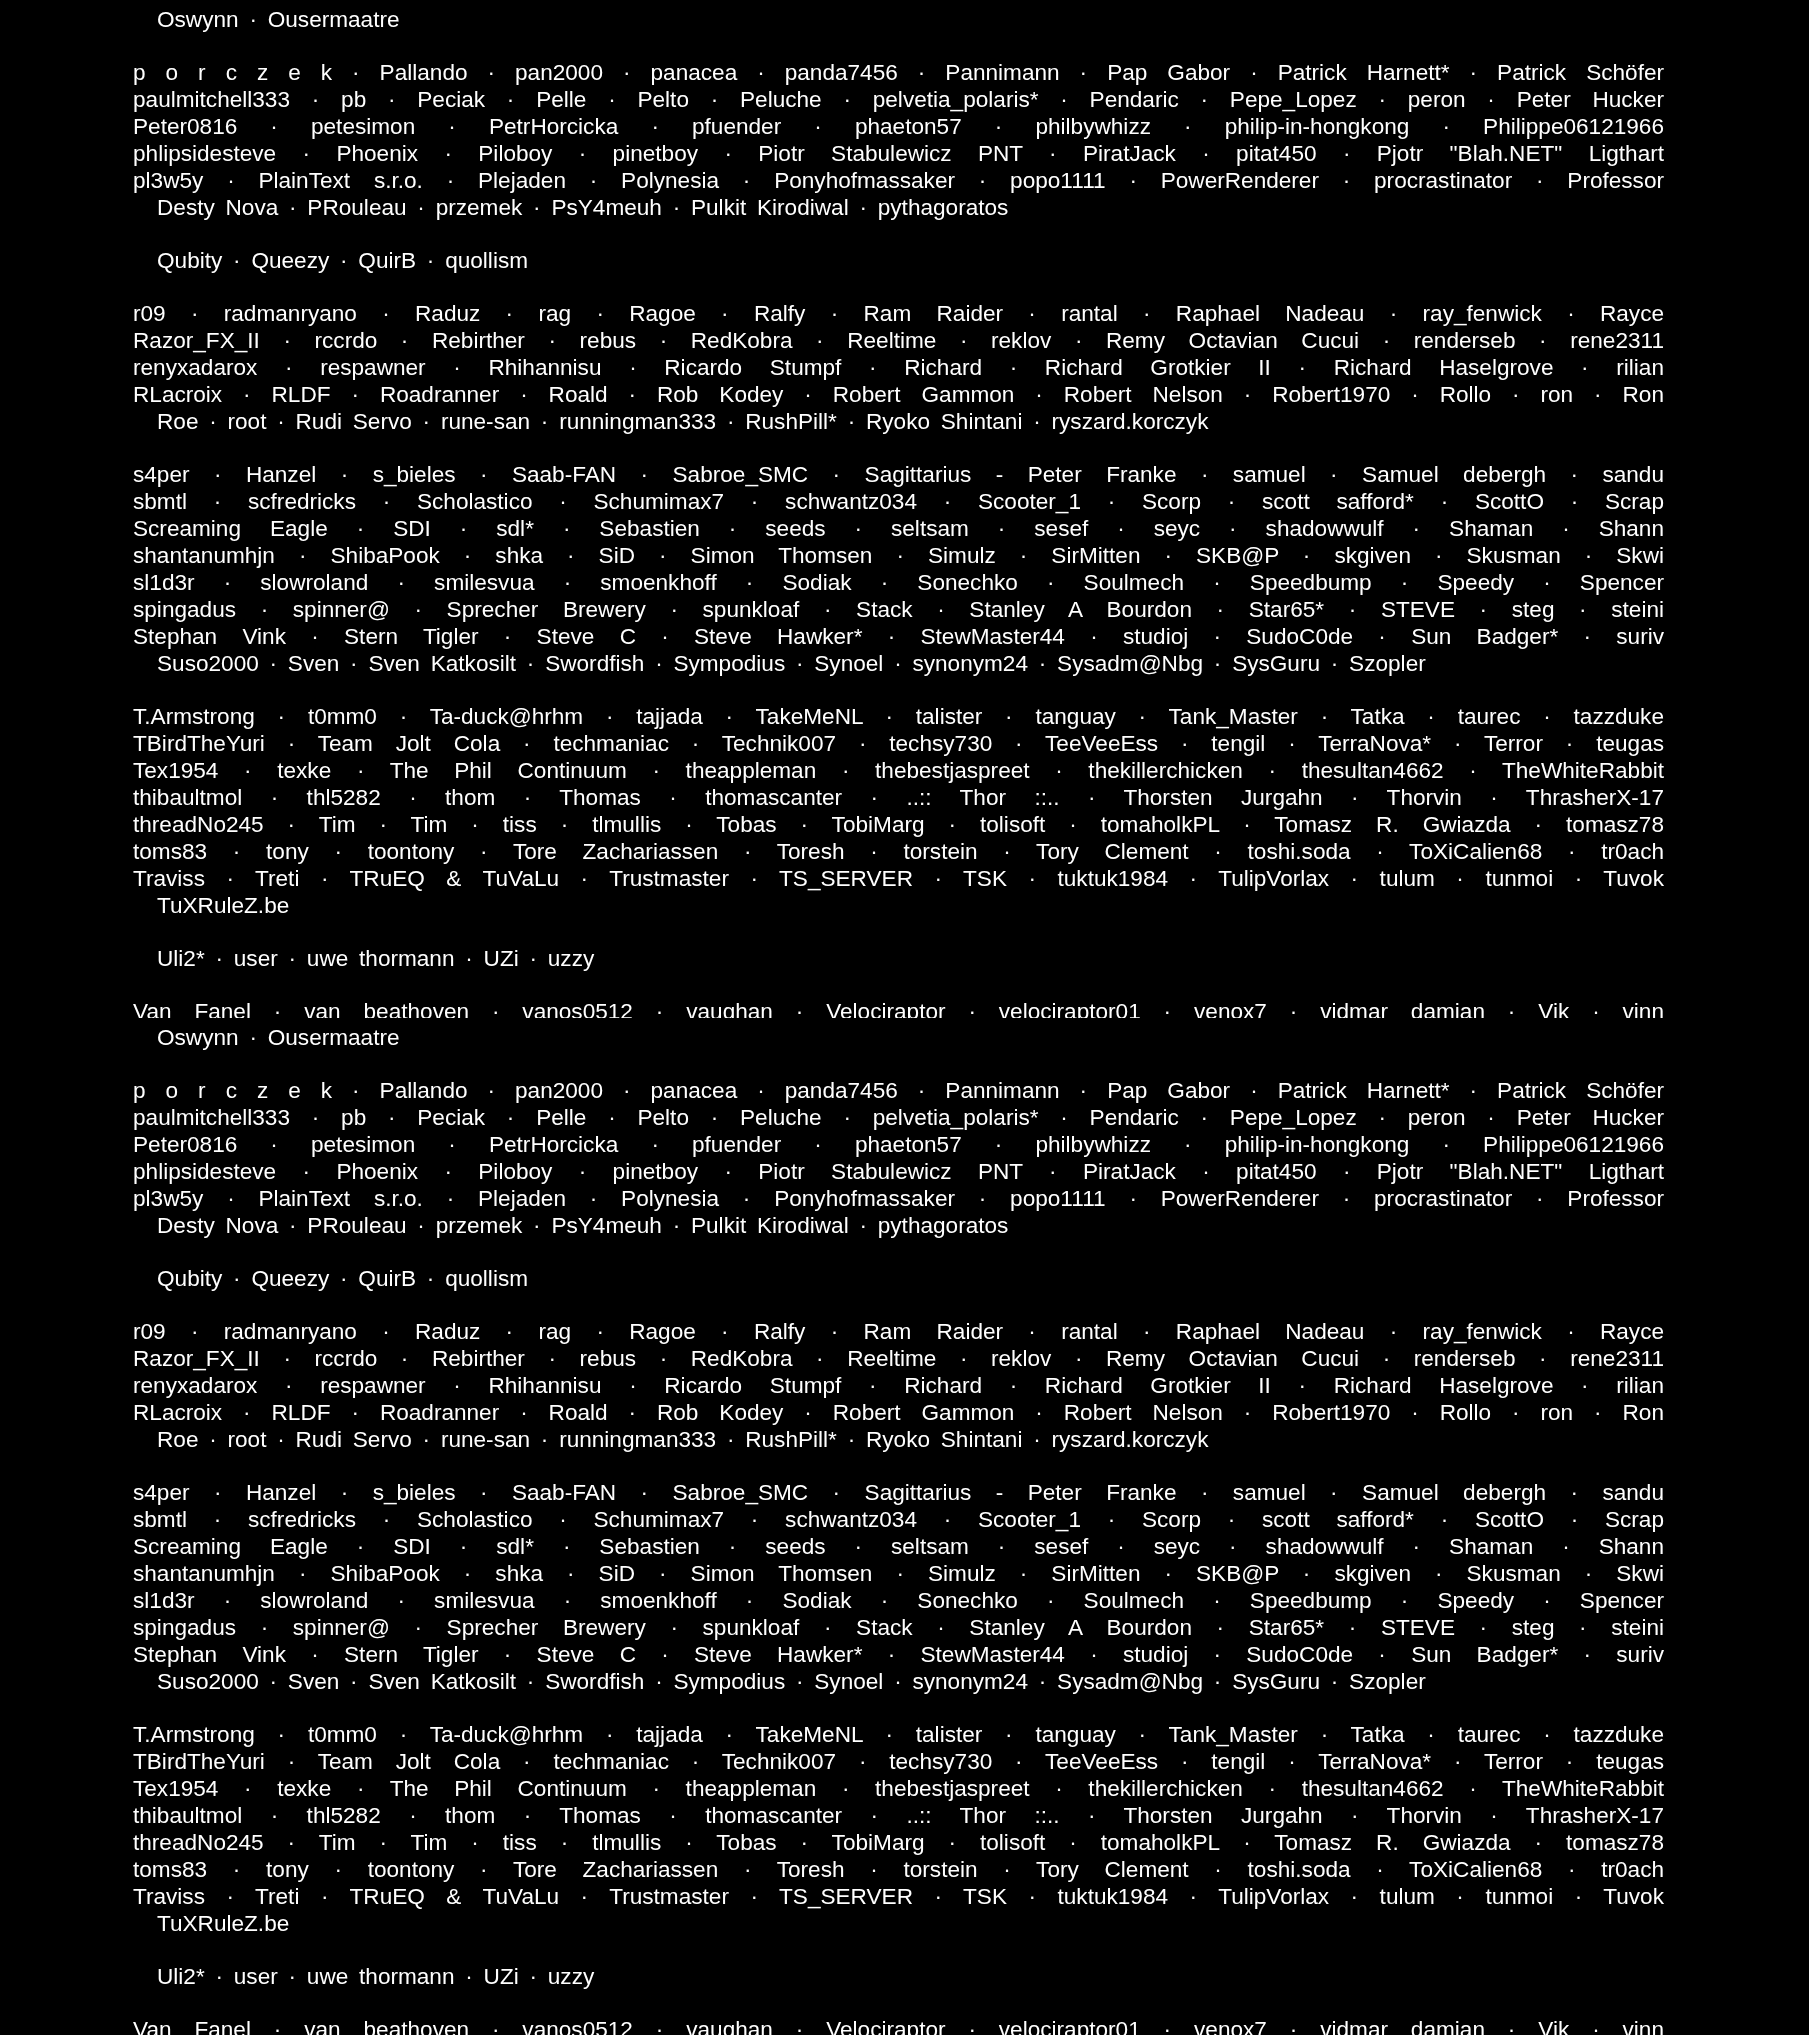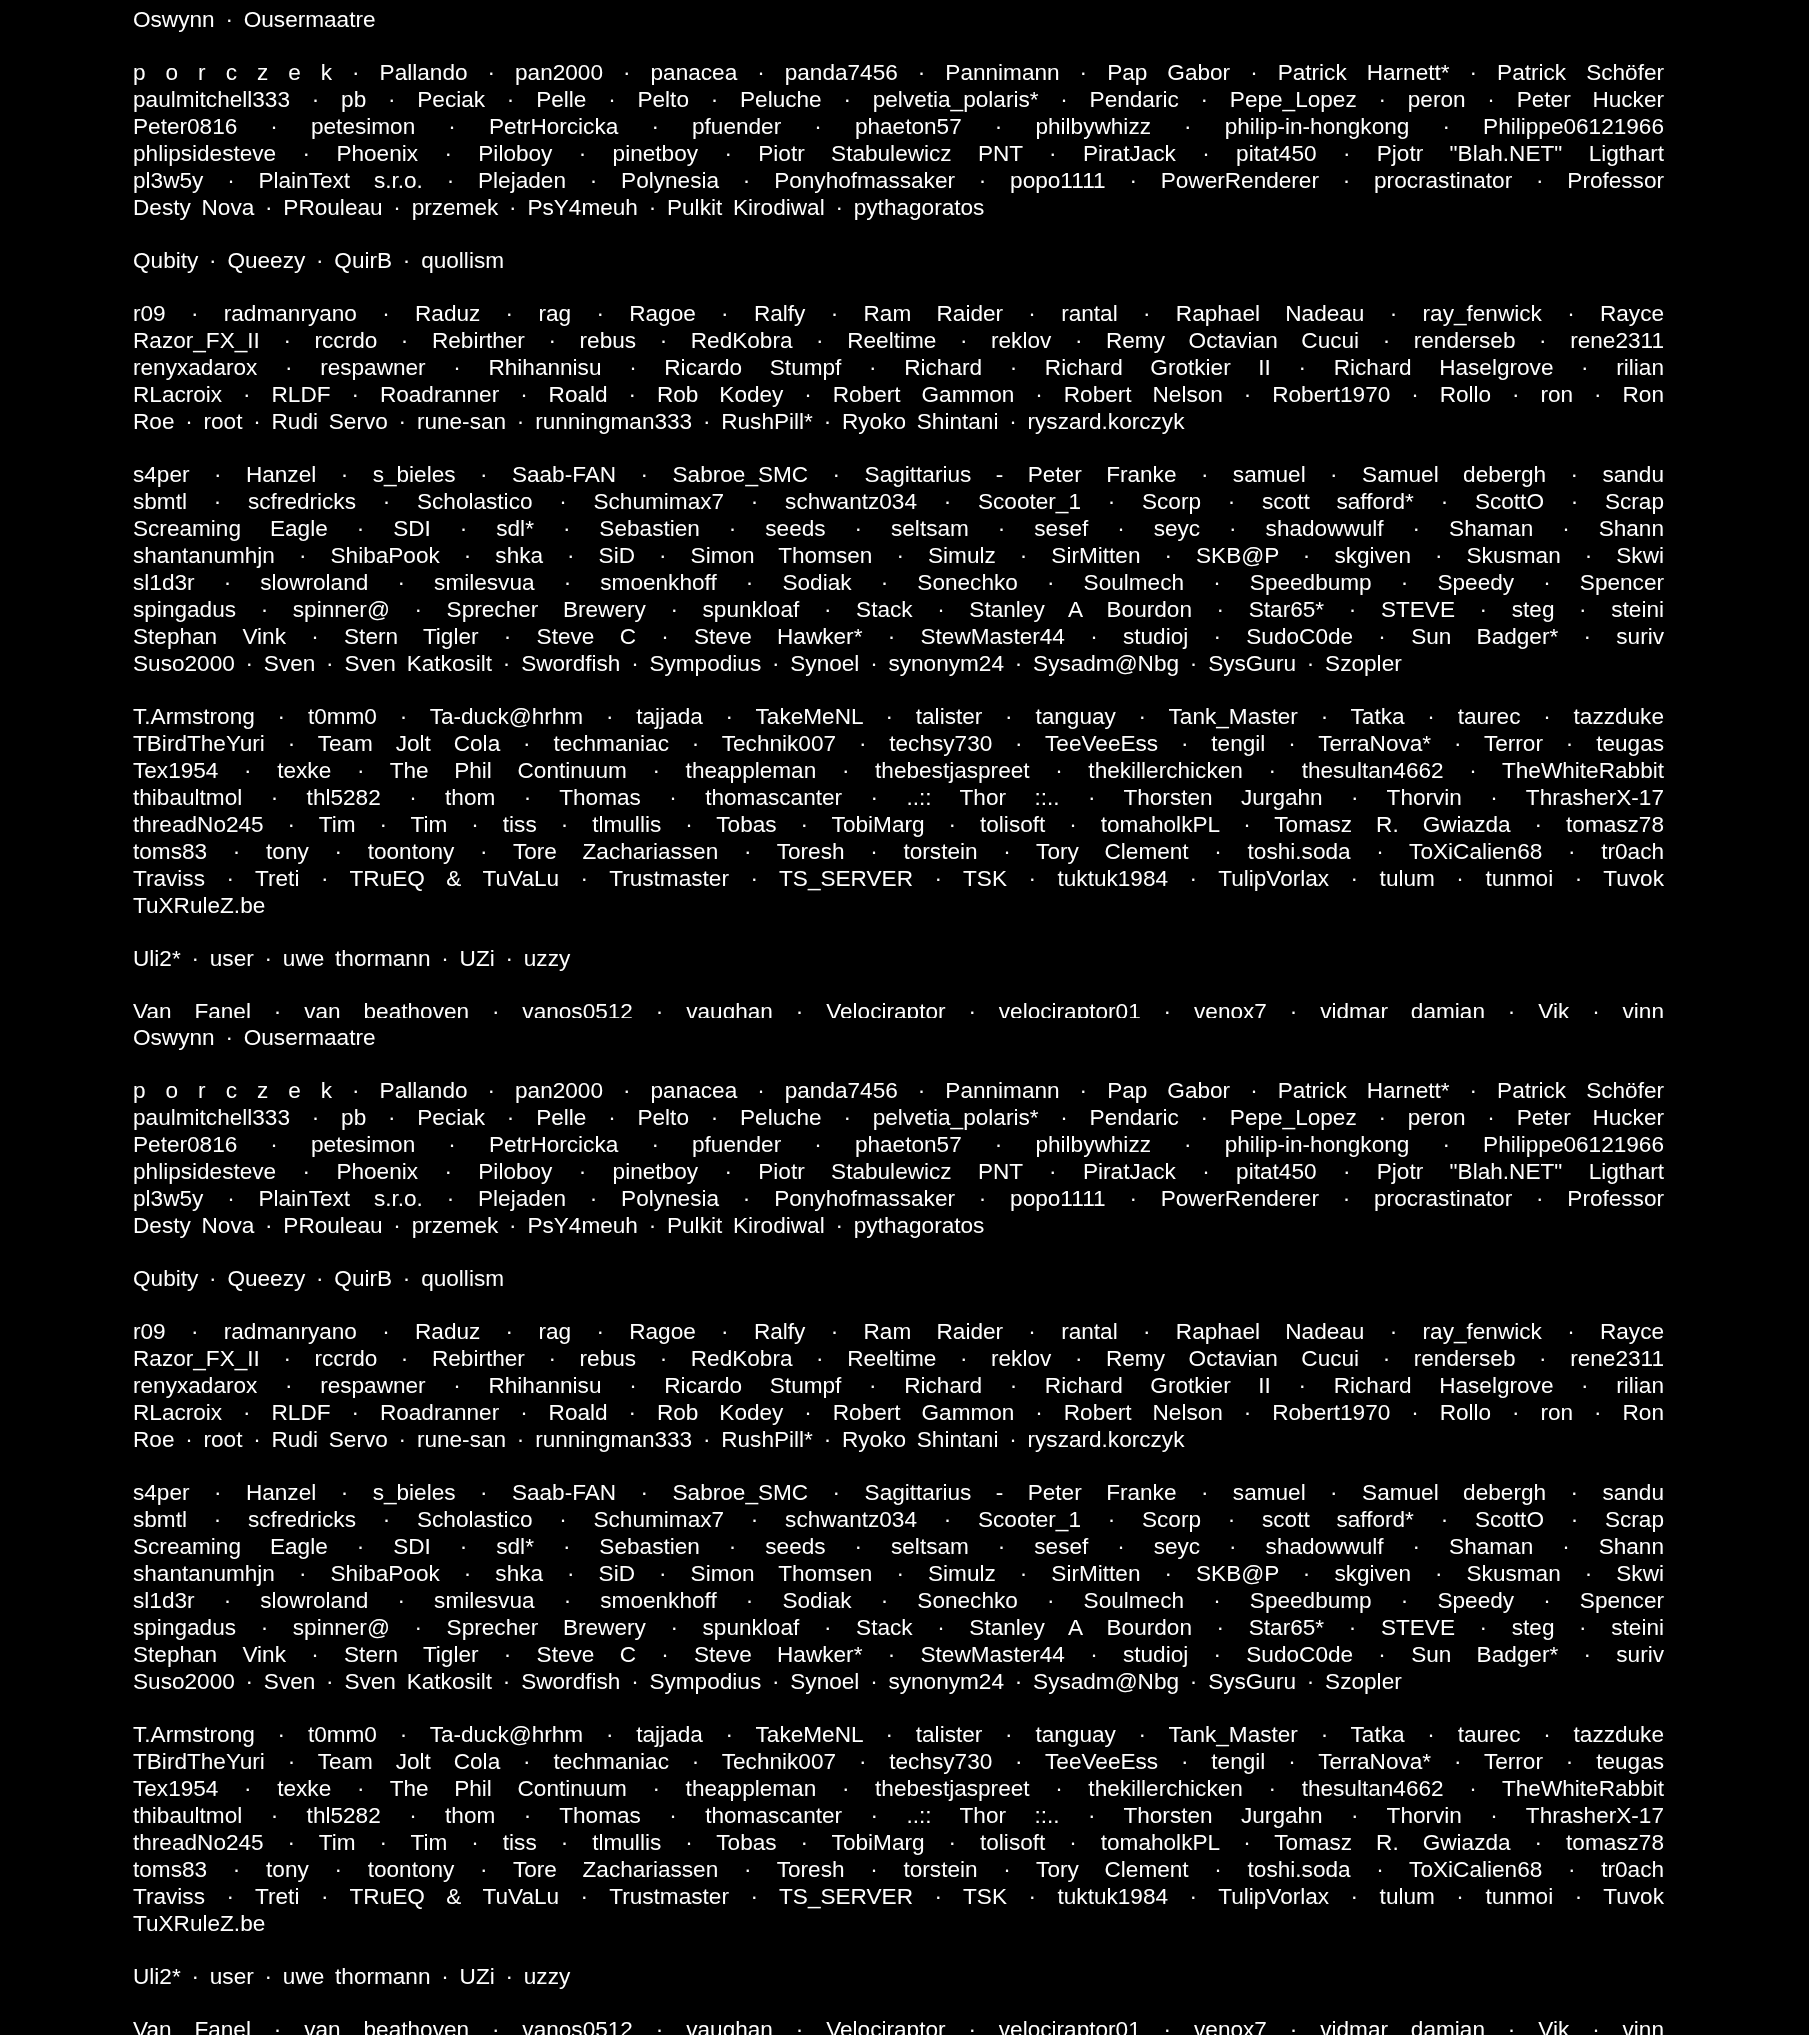--- a/index.html
+++ b/index.html
@@ -30,20 +30,21 @@
     font-size: 22.6px;
     line-height: 27px;
     word-spacing: 4.5px;
     text-align: justify;
     text-align-last: justify;
     white-space: normal;
   }
   .line.no-stretch {
     text-align: left;
     text-align-last: left;
+    margin-left: 24px;
   }
 </style>
 </head>
 <body>
 
 <div class="screen">
     <div class="group">
       <div class="line no-stretch">Oswynn · Ousermaatre</div>
     </div>
     <div class="group">

